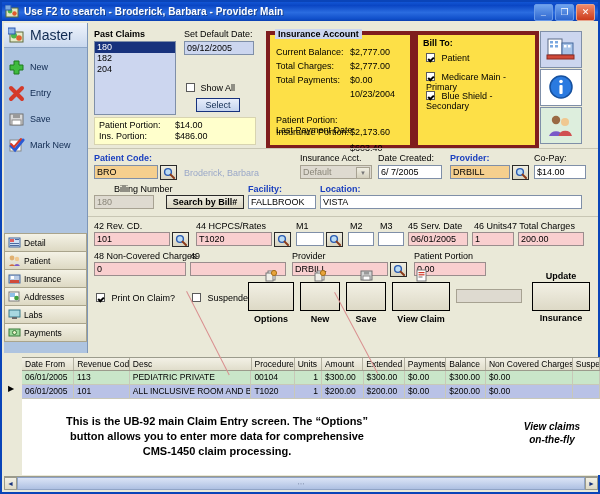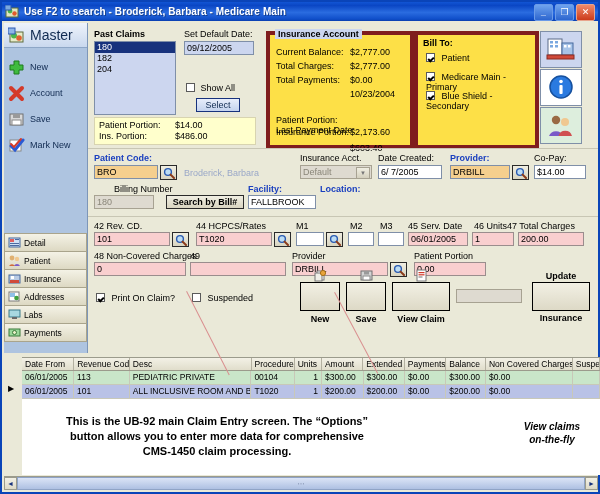--- a/index.html
+++ b/index.html
@@ -200,21 +200,21 @@
 
   <div class="titlebar">
     <span class="tb-icon">
       <svg width="15" height="14" viewBox="0 0 15 14">
         <rect x="1" y="3" width="12" height="9" fill="#dfe6c2" stroke="#5a6a3a"></rect>
         <circle cx="5" cy="6" r="2.4" fill="#4bb24b"></circle>
         <circle cx="9.5" cy="8.5" r="2.2" fill="#e05a2a"></circle>
         <rect x="0" y="0" width="6" height="5" fill="#7aa8e0" stroke="#2a5ab0"></rect>
       </svg>
     </span>
-    <span class="tb-title">Use F2 to search - Broderick, Barbara - Medicare Main</span>
+    <span class="tb-title">Use F2 to search - Broderick, Barbara - Provider Main</span>
     <div class="tb-btns">
       <div class="tb-btn">
         <span>_</span>
       </div>
       <div class="tb-btn">
         <span>❐</span>
       </div>
       <div class="tb-btn close">
         <span>✕</span>
       </div>
@@ -241,21 +241,21 @@
         </svg>
       </span>
       <span class="lbl">New</span>
     </div>
     <div class="side-item">
       <span class="ico">
         <svg width="17" height="17" viewBox="0 0 17 17">
           <path d="M3 3 L14 14 M14 3 L3 14" stroke="#d43a2a" stroke-width="4" stroke-linecap="round"></path>
         </svg>
       </span>
-      <span class="lbl">Account</span>
+      <span class="lbl">Entry</span>
     </div>
     <div class="side-item">
       <span class="ico">
         <svg width="17" height="17" viewBox="0 0 17 17">
           <rect x="2" y="3" width="13" height="11" fill="#d8d8d8" stroke="#707070"></rect>
           <rect x="5" y="3" width="7" height="4" fill="#9a9a9a"></rect>
           <rect x="4" y="9" width="9" height="5" fill="#fff" stroke="#8a8a8a"></rect>
         </svg>
       </span>
       <span class="lbl">Save</span>
@@ -466,20 +466,21 @@
     <div class="wfield" style="position:absolute;left:446px;top:142px;width:52px;height:14px;">$14.00</div>
 
     <div style="position:absolute;left:6px;top:161px;padding-left:20px;" class="lbl-n">Billing Number</div>
     <div class="gfield" style="position:absolute;left:6px;top:172px;width:60px;height:14px;">180</div>
     <div class="btn-flat" style="position:absolute;left:78px;top:172px;width:78px;height:14px;">
       <span>Search by Bill#</span>
     </div>
     <div style="position:absolute;left:160px;top:161px;" class="lbl-blue">Facility:</div>
     <div class="wfield" style="position:absolute;left:160px;top:172px;width:68px;height:14px;">FALLBROOK</div>
     <div style="position:absolute;left:232px;top:161px;" class="lbl-blue">Location:</div>
+    <div class="wfield" style="position:absolute;left:232px;top:172px;width:262px;height:14px;">VISTA</div>
 
     <div class="sep" style="left:0;top:193px;width:510px;"></div>
 
     <div style="position:absolute;left:6px;top:198px;" class="lbl-n">42 Rev. CD.</div>
     <div class="pfield" style="position:absolute;left:6px;top:209px;width:76px;height:14px;">101</div>
     <div class="magn" style="position:absolute;left:84px;top:209px;">
       <svg width="12" height="12" viewBox="0 0 12 12">
         <circle cx="5" cy="5" r="3.4" fill="#bcdcf4" stroke="#2a5ab0" stroke-width="1.4"></circle>
         <path d="M7.6 7.6 L11 11" stroke="#8a3a1a" stroke-width="2" stroke-linecap="round"></path>
       </svg>
@@ -538,20 +539,30 @@
 
     <div style="position:absolute;left:8px;top:270px;">
       <span class="cb on"></span>
       <span class="lbl-n" style="margin-left:4px;">Print On Claim?</span>
     </div>
     <div style="position:absolute;left:104px;top:270px;">
       <span class="cb"></span>
       <span class="lbl-n" style="margin-left:4px;">Suspended</span>
     </div>
 
+    <div class="btn" style="position:absolute;left:160px;top:259px;width:46px;height:29px;flex-direction:column;">
+      <span style="line-height:0;">
+        <svg width="13" height="13" viewBox="0 0 13 13">
+          <rect x="3" y="2" width="7" height="9" fill="#fff" stroke="#777"></rect>
+          <rect x="1" y="4" width="7" height="8" fill="#f0efe8" stroke="#777"></rect>
+          <circle cx="9" cy="4" r="2.6" fill="#e8a43a" stroke="#a8701a"></circle>
+        </svg>
+      </span>
+      <span>Options</span>
+    </div>
     <div class="btn" style="position:absolute;left:212px;top:259px;width:40px;height:29px;flex-direction:column;">
       <span style="line-height:0;">
         <svg width="13" height="13" viewBox="0 0 13 13">
           <rect x="3" y="2" width="7" height="9" fill="#fff" stroke="#777"></rect>
           <rect x="1" y="4" width="7" height="8" fill="#f0efe8" stroke="#777"></rect>
           <circle cx="9" cy="4" r="2.6" fill="#e8a43a" stroke="#a8701a"></circle>
         </svg>
       </span>
       <span>New</span>
     </div>

